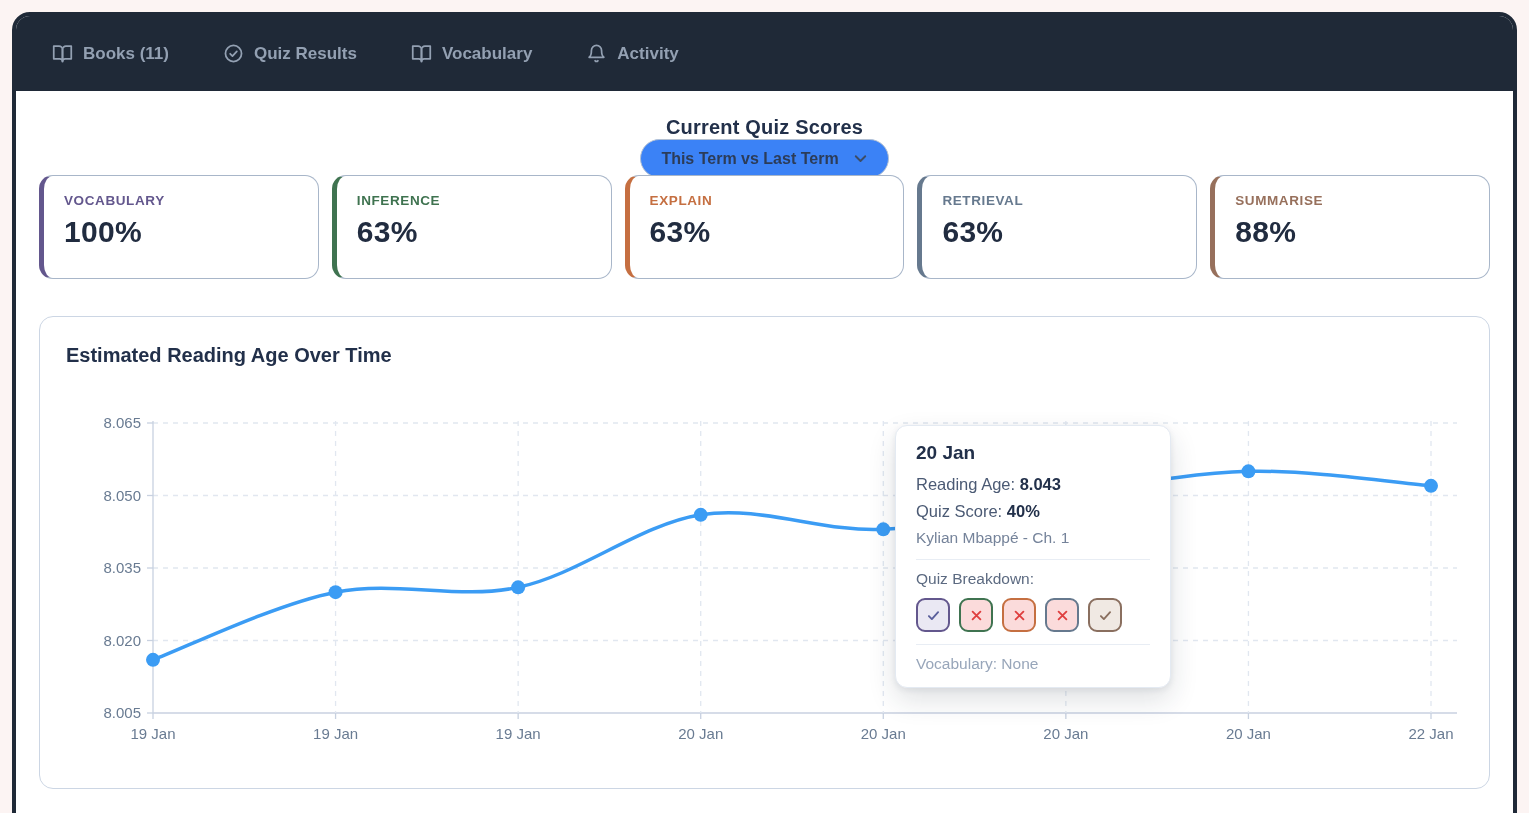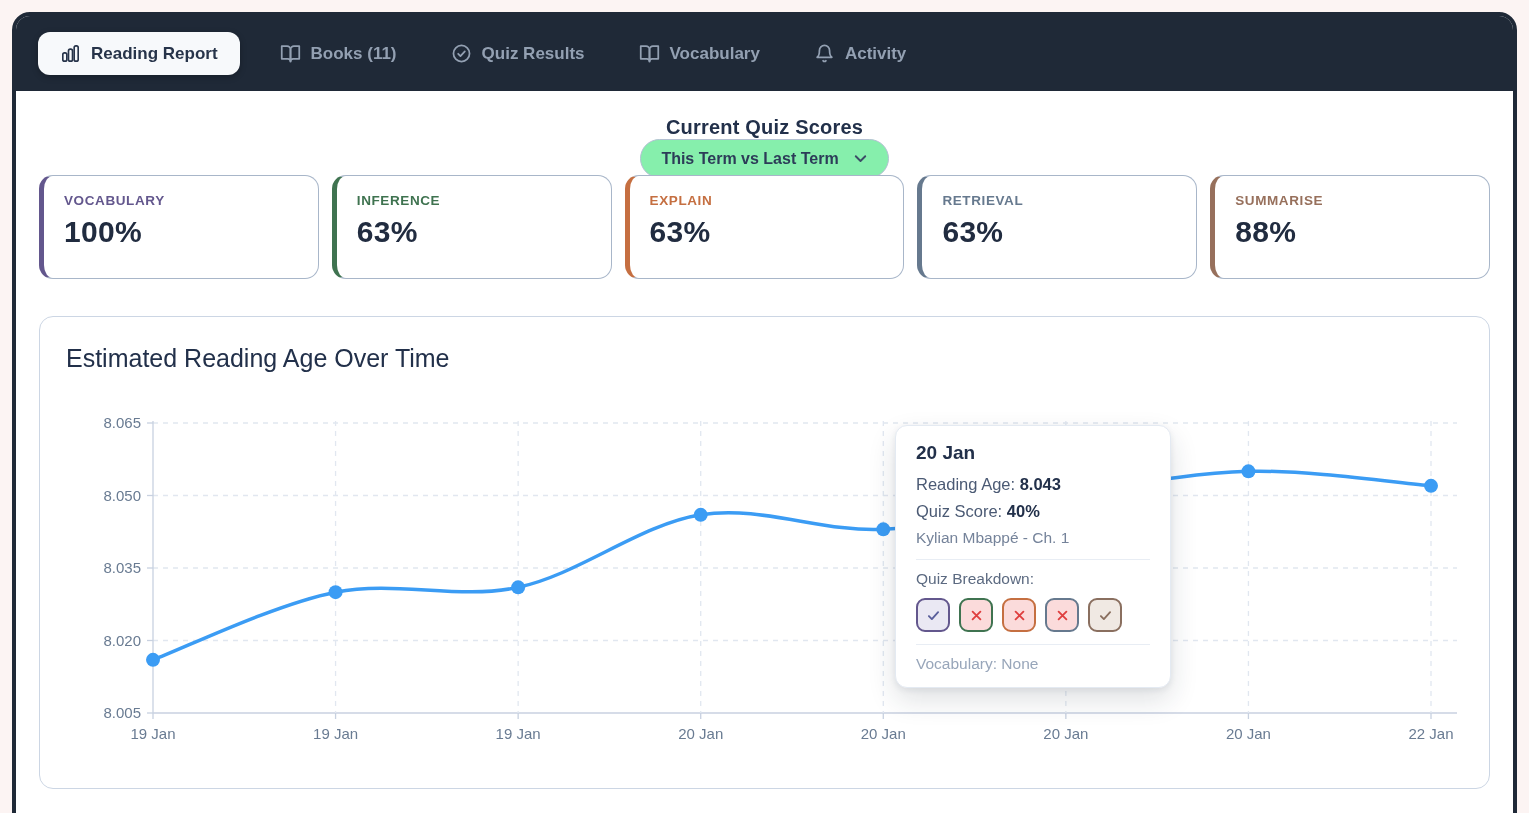--- a/index.html
+++ b/index.html
@@ -20,33 +20,33 @@
   .nav-tab .icon { width:21px; height:21px; display:inline-flex; }
 
   .icon svg, .mark svg, .chev svg { width:100%; height:100%; fill:none; stroke:currentColor;
      stroke-width:2; stroke-linecap:round; stroke-linejoin:round; }
 
   
   .content { padding:0 23px; }
   .header-row { display:flex; align-items:center; justify-content:space-between; margin-top:25px; height:40px;flex-direction:column; }
   .section-title { font-size:20px; font-weight:800; color:#22304a; letter-spacing:.2px; }
   .term-filter { display:flex; align-items:center; gap:12px; border:1.5px solid #b3c0d2; border-radius:21px;
-                 padding:9px 18px 9px 20px; font-size:16px; font-weight:600; color:#2c3c58; cursor:pointer; background:#86efac;justify-content:space-between; }
+                 padding:9px 18px 9px 20px; font-size:16px; font-weight:600; color:#2c3c58; cursor:pointer; background:#3b82f6;justify-content:space-between; }
   .chev { width:19px; height:19px; display:inline-flex; color:#3c4c66; }
 
   
   .cards-row { display:grid; grid-template-columns:repeat(5,1fr); gap:13px; margin-top:19px; }
   .stat-card { height:104px; background:#fff; border:1.5px solid #a8b6c9; border-left:5px solid var(--accent,#888);
                border-radius:14px; padding:17px 20px 0 20px; }
   .stat-label { font-size:13.5px; font-weight:700; letter-spacing:.6px; color:var(--accent,#888); }
   .stat-value { font-size:30px; font-weight:800; color:#212c40; margin-top:7px; letter-spacing:.3px; }
 
   
   .chart-card { position:relative; margin-top:37px; height:473px; border:1.5px solid #ccd6e4; border-radius:14px; background:#fff; }
-  .chart-title { position:absolute; left:26px; top:27px; font-size:25px; font-weight:400; color:#22304a; }
+  .chart-title { position:absolute; left:26px; top:27px; font-size:20px; font-weight:700; color:#22304a; }
   .chart-area { position:absolute; left:25px; top:88px; width:1400px; height:352px; }
   .chart-area svg.plot { width:1400px; height:352px; display:block; }
   text.tick { font-family:"Liberation Sans", sans-serif; font-size:15px; fill:#697b92; }
 
   
   .tooltip { position:absolute; left:855px; top:108px; width:276px; background:#fff; border:1px solid #e4eaf2;
              border-radius:12px; box-shadow:0 12px 28px rgba(30,41,59,.14), 0 2px 6px rgba(30,41,59,.08);
              padding:16px 20px 14px 20px; z-index:5; }
   .tt-date { font-size:19px; font-weight:800; color:#22304a; margin-bottom:7px; }
   .tt-row { font-size:16.5px; color:#4b5a74; line-height:1.65; }
@@ -61,30 +61,20 @@
   .tt-weak { font-size:15.5px; color:#5c6a81; }
   .tt-weak span { color:#98a6ba; }
 </style>
 </head>
 <body>
 
 <div class="page">
   <div class="app">
 
     <div class="nav">
-      <div class="nav-tab active">
-          <span class="icon">
-            <svg viewBox="0 0 24 24">
-              <rect x="3.2" y="11.2" width="4.6" height="9.6" rx="2" stroke-width="1.9"></rect>
-              <rect x="9.7" y="7" width="4.6" height="13.8" rx="2" stroke-width="1.9"></rect>
-              <rect x="16.2" y="3.2" width="4.6" height="17.6" rx="2" stroke-width="1.9"></rect>
-            </svg>
-          </span>
-          <span>Reading Report</span>
-        </div>
         <div class="nav-tab">
           <span class="icon">
             <svg viewBox="0 0 24 24">
               <path d="M2 3.5h6a4 4 0 0 1 4 4v13.5a3 3 0 0 0-3-3H2z"></path>
               <path d="M22 3.5h-6a4 4 0 0 0-4 4v13.5a3 3 0 0 1 3-3h7z"></path>
             </svg>
           </span>
           <span>Books (11)</span>
         </div>
         <div class="nav-tab">

